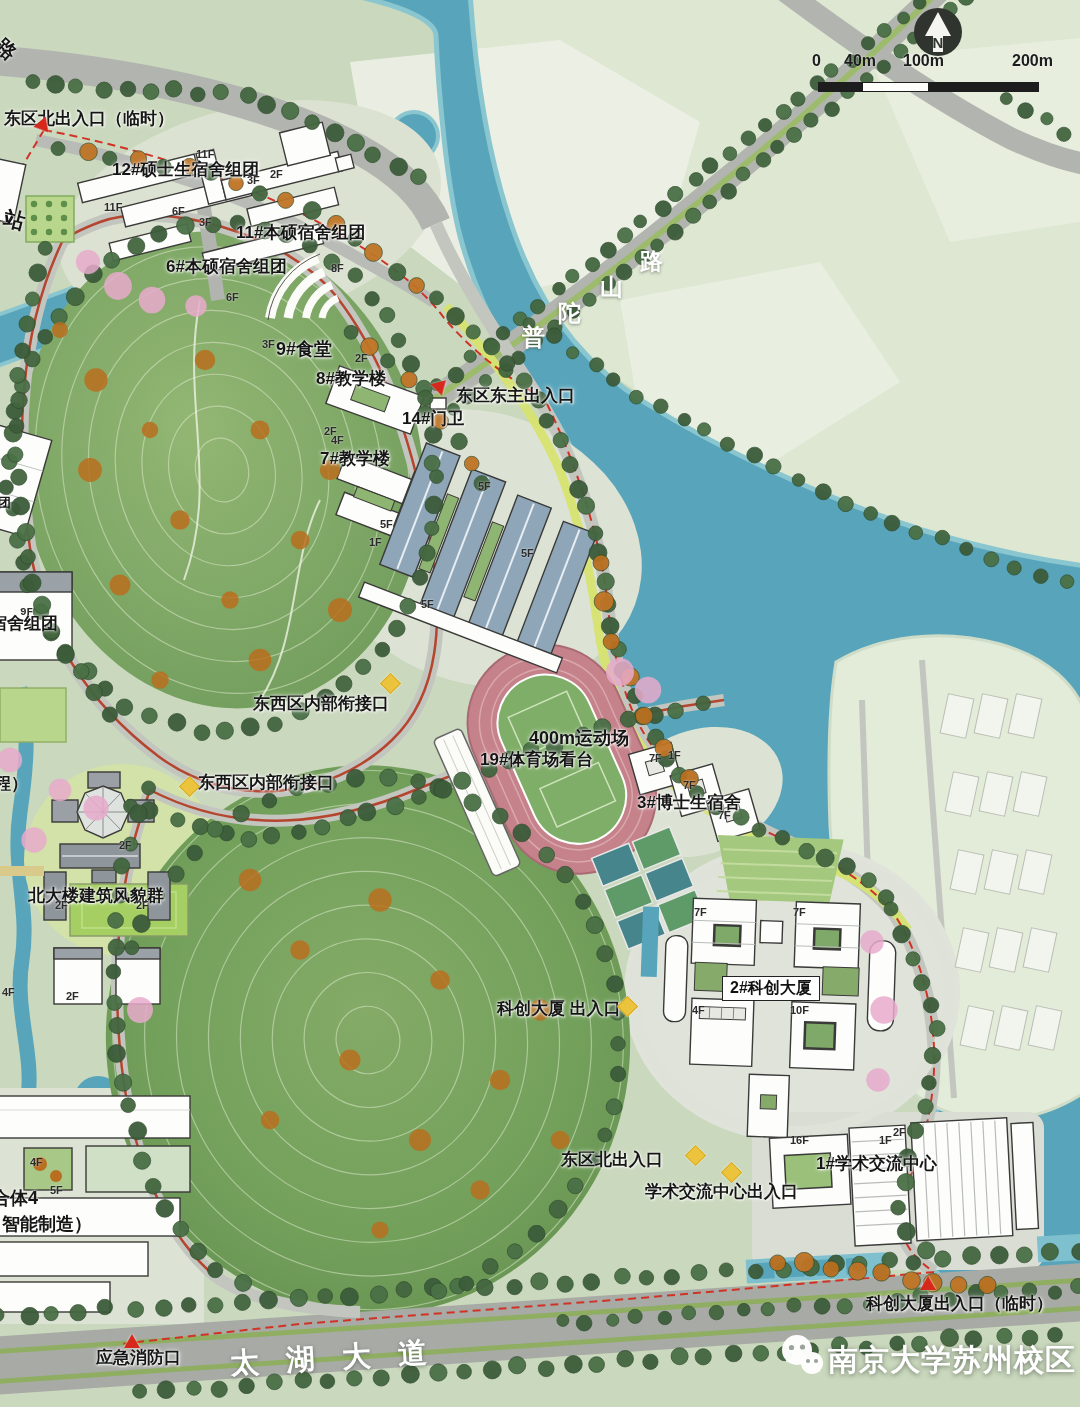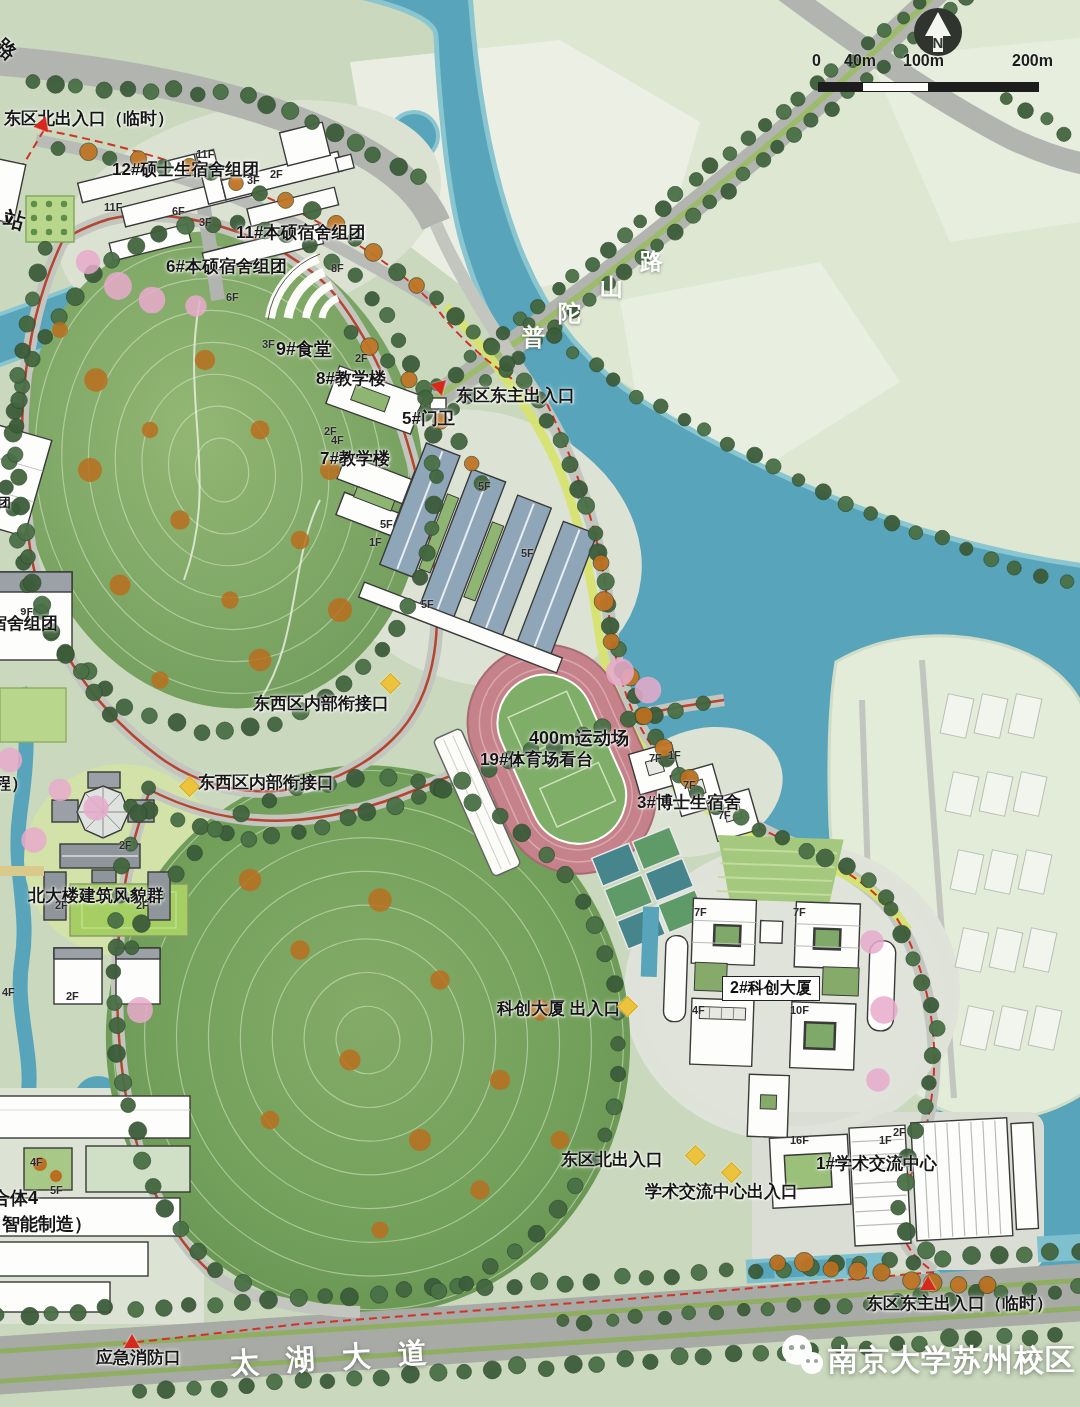--- a/index.html
+++ b/index.html
@@ -824,21 +824,21 @@
   <div class="tri" style="left:36px;top:120px;transform:rotate(140deg)"></div>
 
   <div class="lbl" style="left:112px;top:158px">12#硕士生宿舍组团</div>
   <div class="lbl" style="left:236px;top:221px">11#本硕宿舍组团</div>
   <div class="lbl" style="left:166px;top:255px">6#本硕宿舍组团</div>
   <div class="lbl big" style="left:276px;top:337px">9#食堂</div>
   <div class="lbl" style="left:316px;top:367px">8#教学楼</div>
 
   <div class="lbl" style="left:456px;top:384px">东区东主出入口</div>
   <div class="tri" style="left:432px;top:382px;transform:rotate(165deg)"></div>
-  <div class="lbl" style="left:402px;top:407px">5#门卫</div>
+  <div class="lbl" style="left:402px;top:407px">14#门卫</div>
   <div class="lbl" style="left:320px;top:447px">7#教学楼</div>
 
 
   <div class="lbl" style="left:253px;top:692px">东西区内部衔接口</div>
   <div class="diamond" style="left:383px;top:676px"></div>
   <div class="lbl" style="left:198px;top:771px">东西区内部衔接口</div>
   <div class="diamond" style="left:182px;top:779px"></div>
 
   <div class="lbl big" style="left:529px;top:726px">400m运动场</div>
   <div class="lbl" style="left:480px;top:748px">19#体育场看台</div>
@@ -848,21 +848,21 @@
   <div class="b2box" style="left:722px;top:976px">2#科创大厦</div>
 
   <div class="lbl" style="left:497px;top:997px">科创大厦 出入口</div>
   <div class="diamond" style="left:620px;top:999px"></div>
   <div class="lbl" style="left:561px;top:1148px">东区北出入口</div>
   <div class="diamond" style="left:688px;top:1148px"></div>
   <div class="lbl" style="left:645px;top:1180px">学术交流中心出入口</div>
   <div class="diamond" style="left:724px;top:1165px"></div>
   <div class="lbl" style="left:816px;top:1152px">1#学术交流中心</div>
 
-  <div class="lbl" style="left:866px;top:1292px">东区东主出入口（临时）</div>
+  <div class="lbl" style="left:866px;top:1292px">科创大厦出入口（临时）</div>
   <div class="tri" style="left:920px;top:1276px"></div>
   <div class="lbl" style="left:96px;top:1346px">应急消防口</div>
   <div class="tri" style="left:124px;top:1334px"></div>
 
   <div class="white-road" style="left:230px;top:1338px">太湖大道</div>
 
   <div class="partial" style="left:-4px;top:36px;font-size:20px;transform:rotate(42deg)">路</div>
   <div class="partial" style="left:4px;top:206px;font-size:21px;transform:rotate(14deg)">站</div>
   <div class="partial" style="left:-2px;top:494px;font-size:13px">团</div>
   <div class="partial" style="left:-10px;top:612px;font-size:17px">宿舍组团</div>

